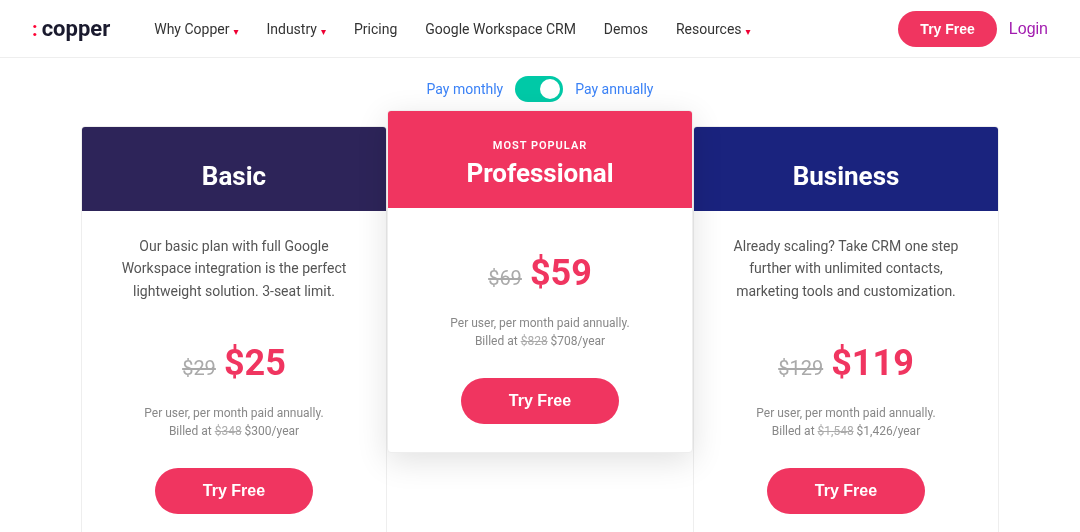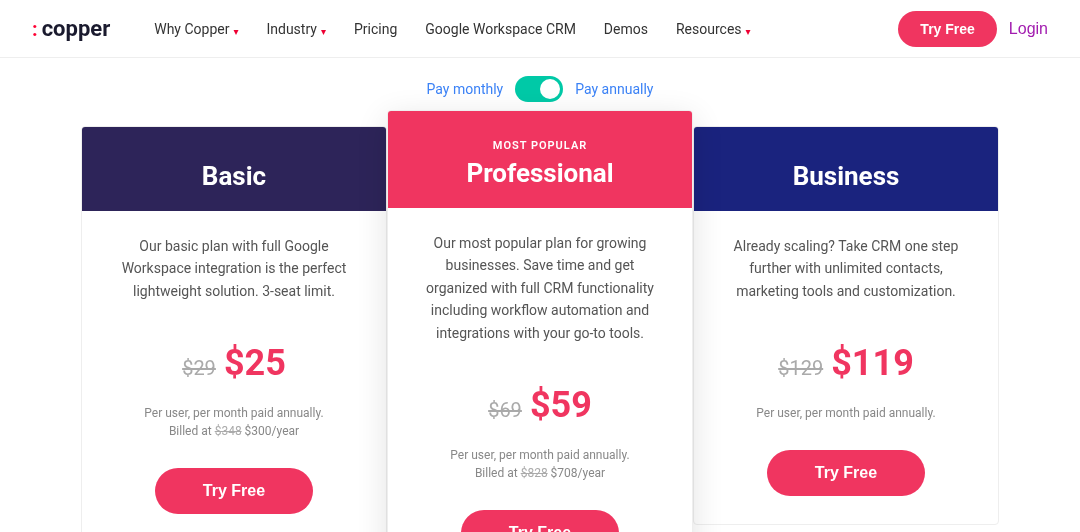--- a/index.html
+++ b/index.html
@@ -161,21 +161,20 @@
       <button class="btn-try-free">Try Free</button>
     </div>
   </div>
 
   <div class="card card-pro">
     <div class="card-header">
       <div class="card-tag">MOST POPULAR</div>
       <div class="card-title">Professional</div>
     </div>
     <div class="card-body">
-      <p class="card-desc">Our most popular plan for growing businesses. Save time and get organized with full CRM functionality including workflow automation and integrations with your go-to tools.</p>
       <div class="price-row">
         <span class="price-old">$69</span>
         <span class="price-new">$59</span>
       </div>
       <div class="price-sub">
         <div>Per user, per month paid annually.</div>
         <div>Billed at <s>$828</s> $708/year</div>
       </div>
       <button class="btn-try-free">Try Free</button>
     </div>
@@ -187,18 +186,19 @@
       <div class="card-title">Business</div>
     </div>
     <div class="card-body">
       <p class="card-desc">Already scaling? Take CRM one step further with unlimited contacts, marketing tools and customization.</p>
       <div class="price-row">
         <span class="price-old">$129</span>
         <span class="price-new">$119</span>
       </div>
       <div class="price-sub">
         <div>Per user, per month paid annually.</div>
+        <div>Billed at <s>$1,548</s> $1,426/year</div>
       </div>
       <button class="btn-try-free">Try Free</button>
     </div>
   </div>
 
 </div>
 
 </body></html>

